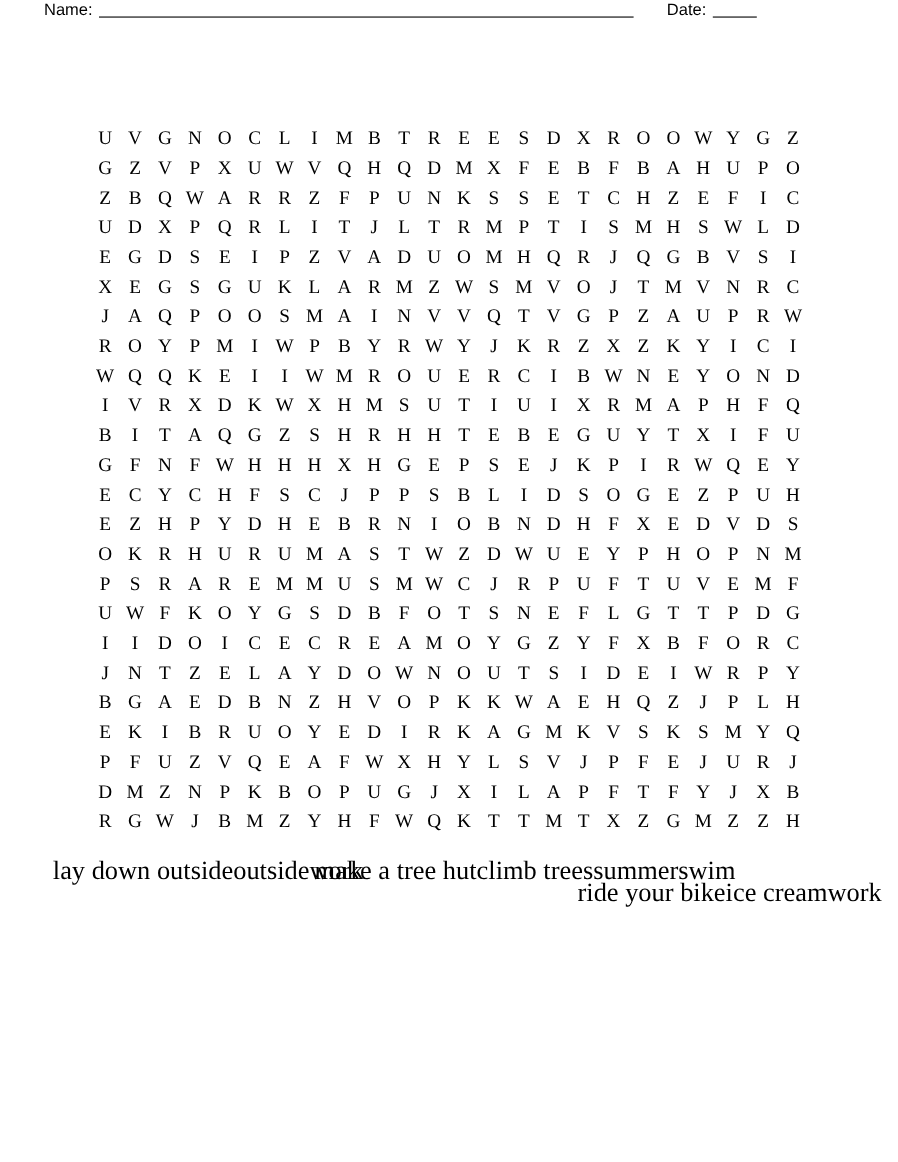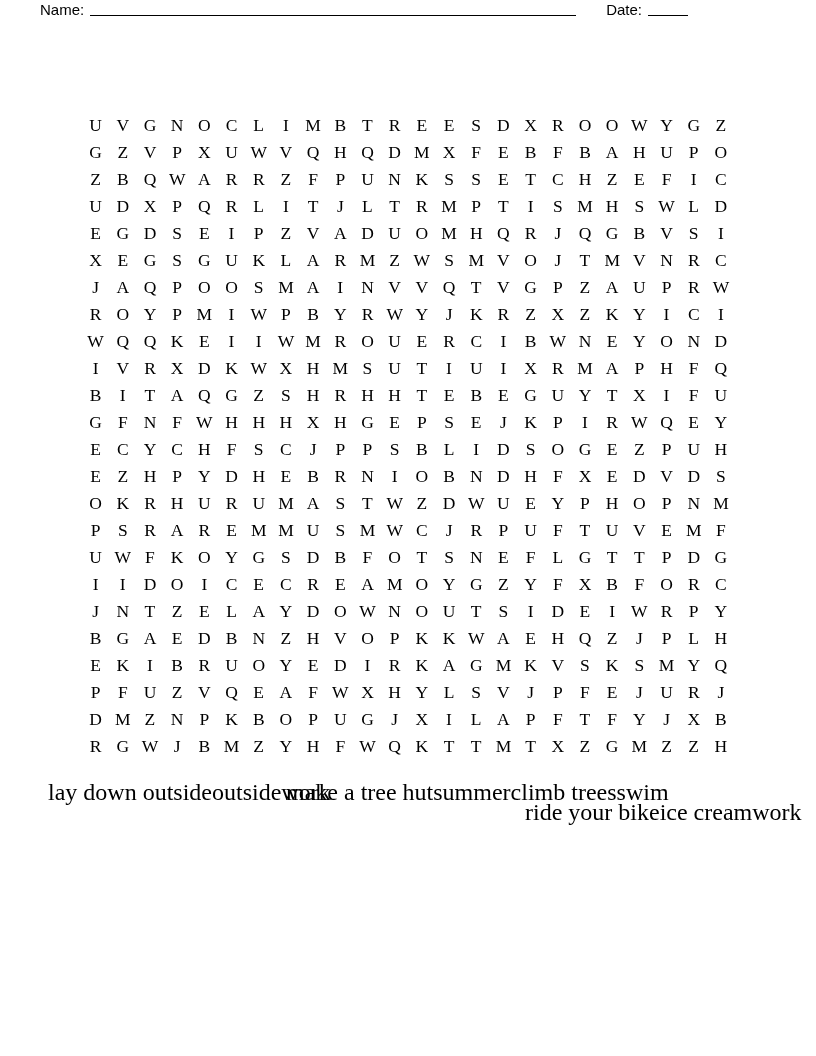--- a/index.html
+++ b/index.html
@@ -691,22 +691,22 @@
     </div>
 
   <div class="words" id="word-list">
       <div class="word-col word-col-1">
         <div class="word">lay down outside</div>
         <div class="word">outside</div>
         <div class="word">work</div>
       </div>
       <div class="word-col word-col-2">
         <div class="word">make a tree hut</div>
+        <div class="word">climb trees</div>
         <div class="word">summer</div>
-        <div class="word">climb trees</div>
         <div class="word">swim</div>
       </div>
       <div class="word-col word-col-3">
         <div class="word">ride your bike</div>
         <div class="word">ice cream</div>
         <div class="word">work</div>
       </div>
     </div>
 
 </div>

